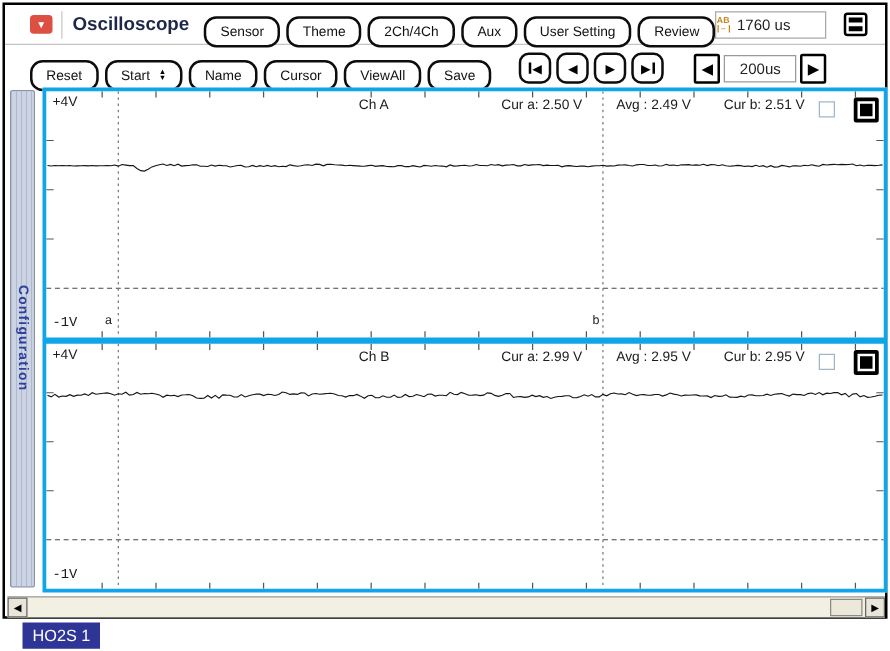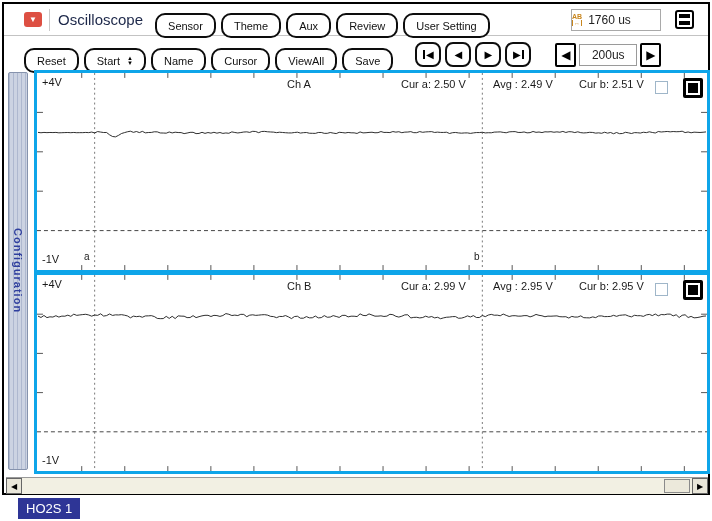--- a/index.html
+++ b/index.html
@@ -13,21 +13,21 @@
   .row1 { position:absolute; left:0; top:0; width:100%; height:32px;
           display:flex; align-items:center; padding:0 14px 0 20px;
           border-bottom:1px solid #c3c3c3; }
   .row2 { position:absolute; left:0; top:33px; width:100%; height:31px;
           display:flex; align-items:center; padding:4px 14px 0 20px; }
 
   .app-icon { width:18px; height:15px; border-radius:3px; background:#dd4f42;
               display:flex; align-items:center; justify-content:center;
               color:#fff; font-size:8px; line-height:8px; flex:0 0 auto; cursor:pointer; }
   .tb-divider { width:1px; height:22px; background:#c9c9c9; margin:0 8px 0 7px; flex:0 0 auto; }
-  .app-title { font-size:15px; font-weight:normal; color:#1c2749; margin-right:12px; white-space:nowrap; }
+  .app-title { font-size:15px; font-weight:bold; color:#1c2749; margin-right:12px; white-space:nowrap; }
 
   .btn { height:25px; padding:0 11px; background:#fff; border:2px solid #0d0d0d;
          border-radius:10px; font-size:11px; color:#111; display:inline-flex;
          align-items:center; justify-content:center; white-space:nowrap; cursor:pointer;margin-top:12px; }
   .btn + .btn { margin-left:5px; }
   .spin { display:inline-flex; flex-direction:column; margin-left:7px; font-size:6px; line-height:5px; color:#000; }
 
   .ab-box { margin-left:auto; width:90px; height:22px; border:1px solid #a9a9a9;
             display:flex; align-items:center; justify-content:flex-start; gap:6px;
             font-size:12px; color:#222; background:#fff; }
@@ -58,21 +58,21 @@
               display:flex; align-items:center; justify-content:center; cursor:pointer; }
   .side-tab span { writing-mode:vertical-rl; font-size:11px; font-weight:bold; color:#2f3f9e; letter-spacing:1px; }
 
   
   .panel { position:absolute; left:30px; width:676px; background:#fff; border:3px solid #0ea5e9; }
   .panel-a { top:66px;  height:203px; }
   .panel-b { top:268px; height:202px; }
   .panel svg { position:absolute; left:0; top:0; width:100%; height:100%; }
   .plbl { position:absolute; font-size:11px; color:#1a1a1a; white-space:nowrap; }
   .scale-top { left:5px; top:3px; }
-  .scale-bot { left:5px; bottom:5px; }
+  .scale-bot { left:5px; bottom:5px;font-family:Liberation Mono, monospace; }
   .ch-title  { left:250px; top:5px; }
   .rd-a   { left:364px; top:5px; }
   .rd-avg { left:456px; top:5px; }
   .rd-b   { left:542px; top:5px; }
   .cmark  { font-size:10px; color:#222; position:absolute; }
   .cmark.a { left:47px;  top:178px; }
   .cmark.b { left:437px; top:178px; }
   .cb-small { position:absolute; left:618px; top:8px; width:13px; height:13px;
               border:1px solid #9fb6c9; background:#fff; cursor:pointer; }
   .cb-big { position:absolute; left:646px; top:5px; width:20px; height:20px;
@@ -99,23 +99,24 @@
 
 <div id="stage">
   <div class="window">
 
     <div class="row1">
       <div class="app-icon">▼</div>
       <div class="tb-divider"></div>
       <div class="app-title">Oscilloscope</div>
       <button class="btn">Sensor</button>
       <button class="btn">Theme</button>
+      <button class="btn">2Ch/4Ch</button>
       <button class="btn">Aux</button>
+      <button class="btn">User Setting</button>
       <button class="btn">Review</button>
-      <button class="btn">User Setting</button>
       <div class="ab-box">
         <span class="ab-icon">
           <span class="t">AB</span>
           <span class="b">↔</span>
         </span>
         <span>1760 us</span>
       </div>
       <div class="menu-icon">
           <i></i>
           <i></i>

